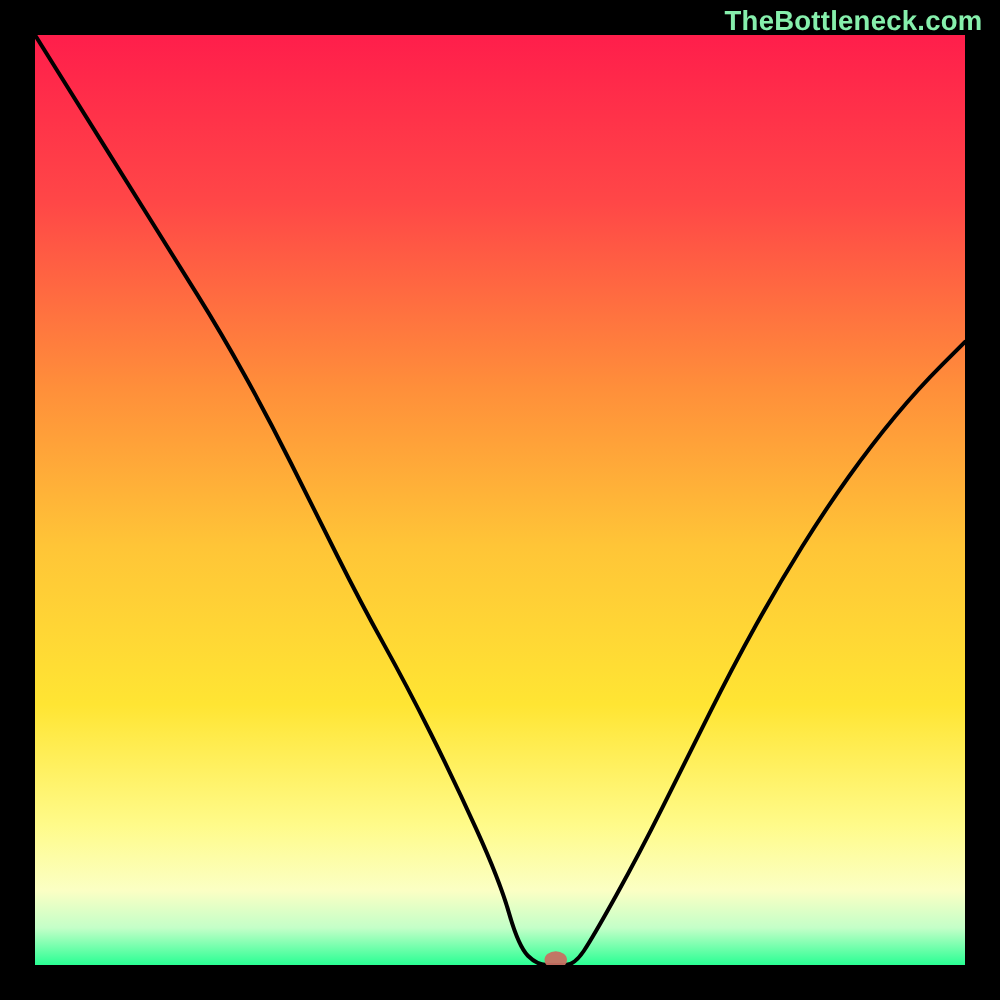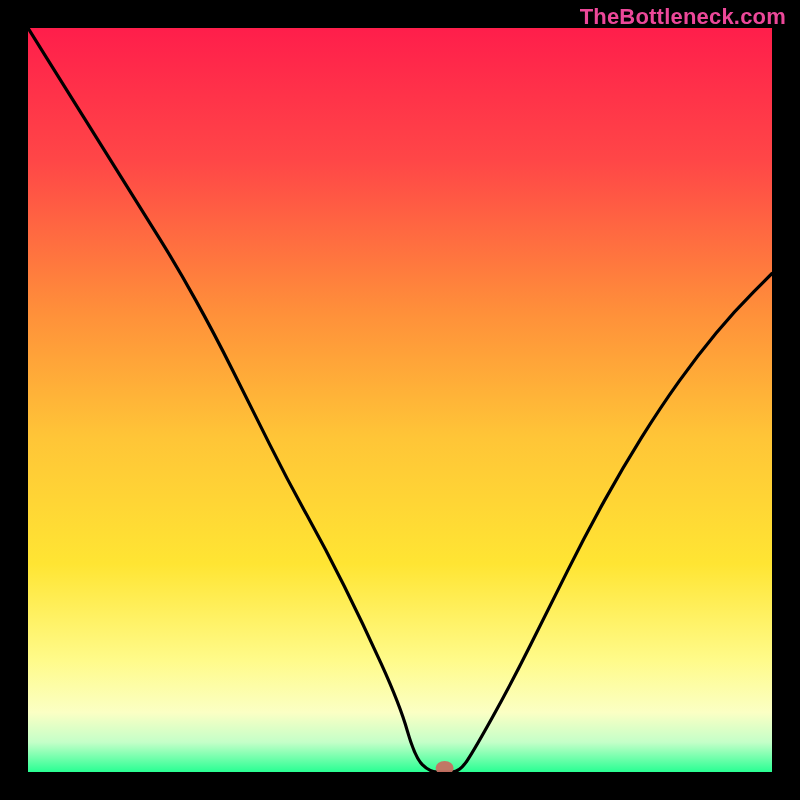--- a/index.html
+++ b/index.html
@@ -10,21 +10,21 @@
     height: 800px;
     background: #000;
   }
   .watermark {
     position: absolute;
     top: 4px;
     right: 14px;
     font-family: Arial, Helvetica, sans-serif;
     font-size: 22px;
     font-weight: 600;
-    color: #ec4899;
+    color: #86efac;
     letter-spacing: 0.2px;
   }
   .plot-wrap {
     position: absolute;
     left: 28px;
     top: 28px;
     width: 744px;
     height: 744px;
     background: #000;
   }

